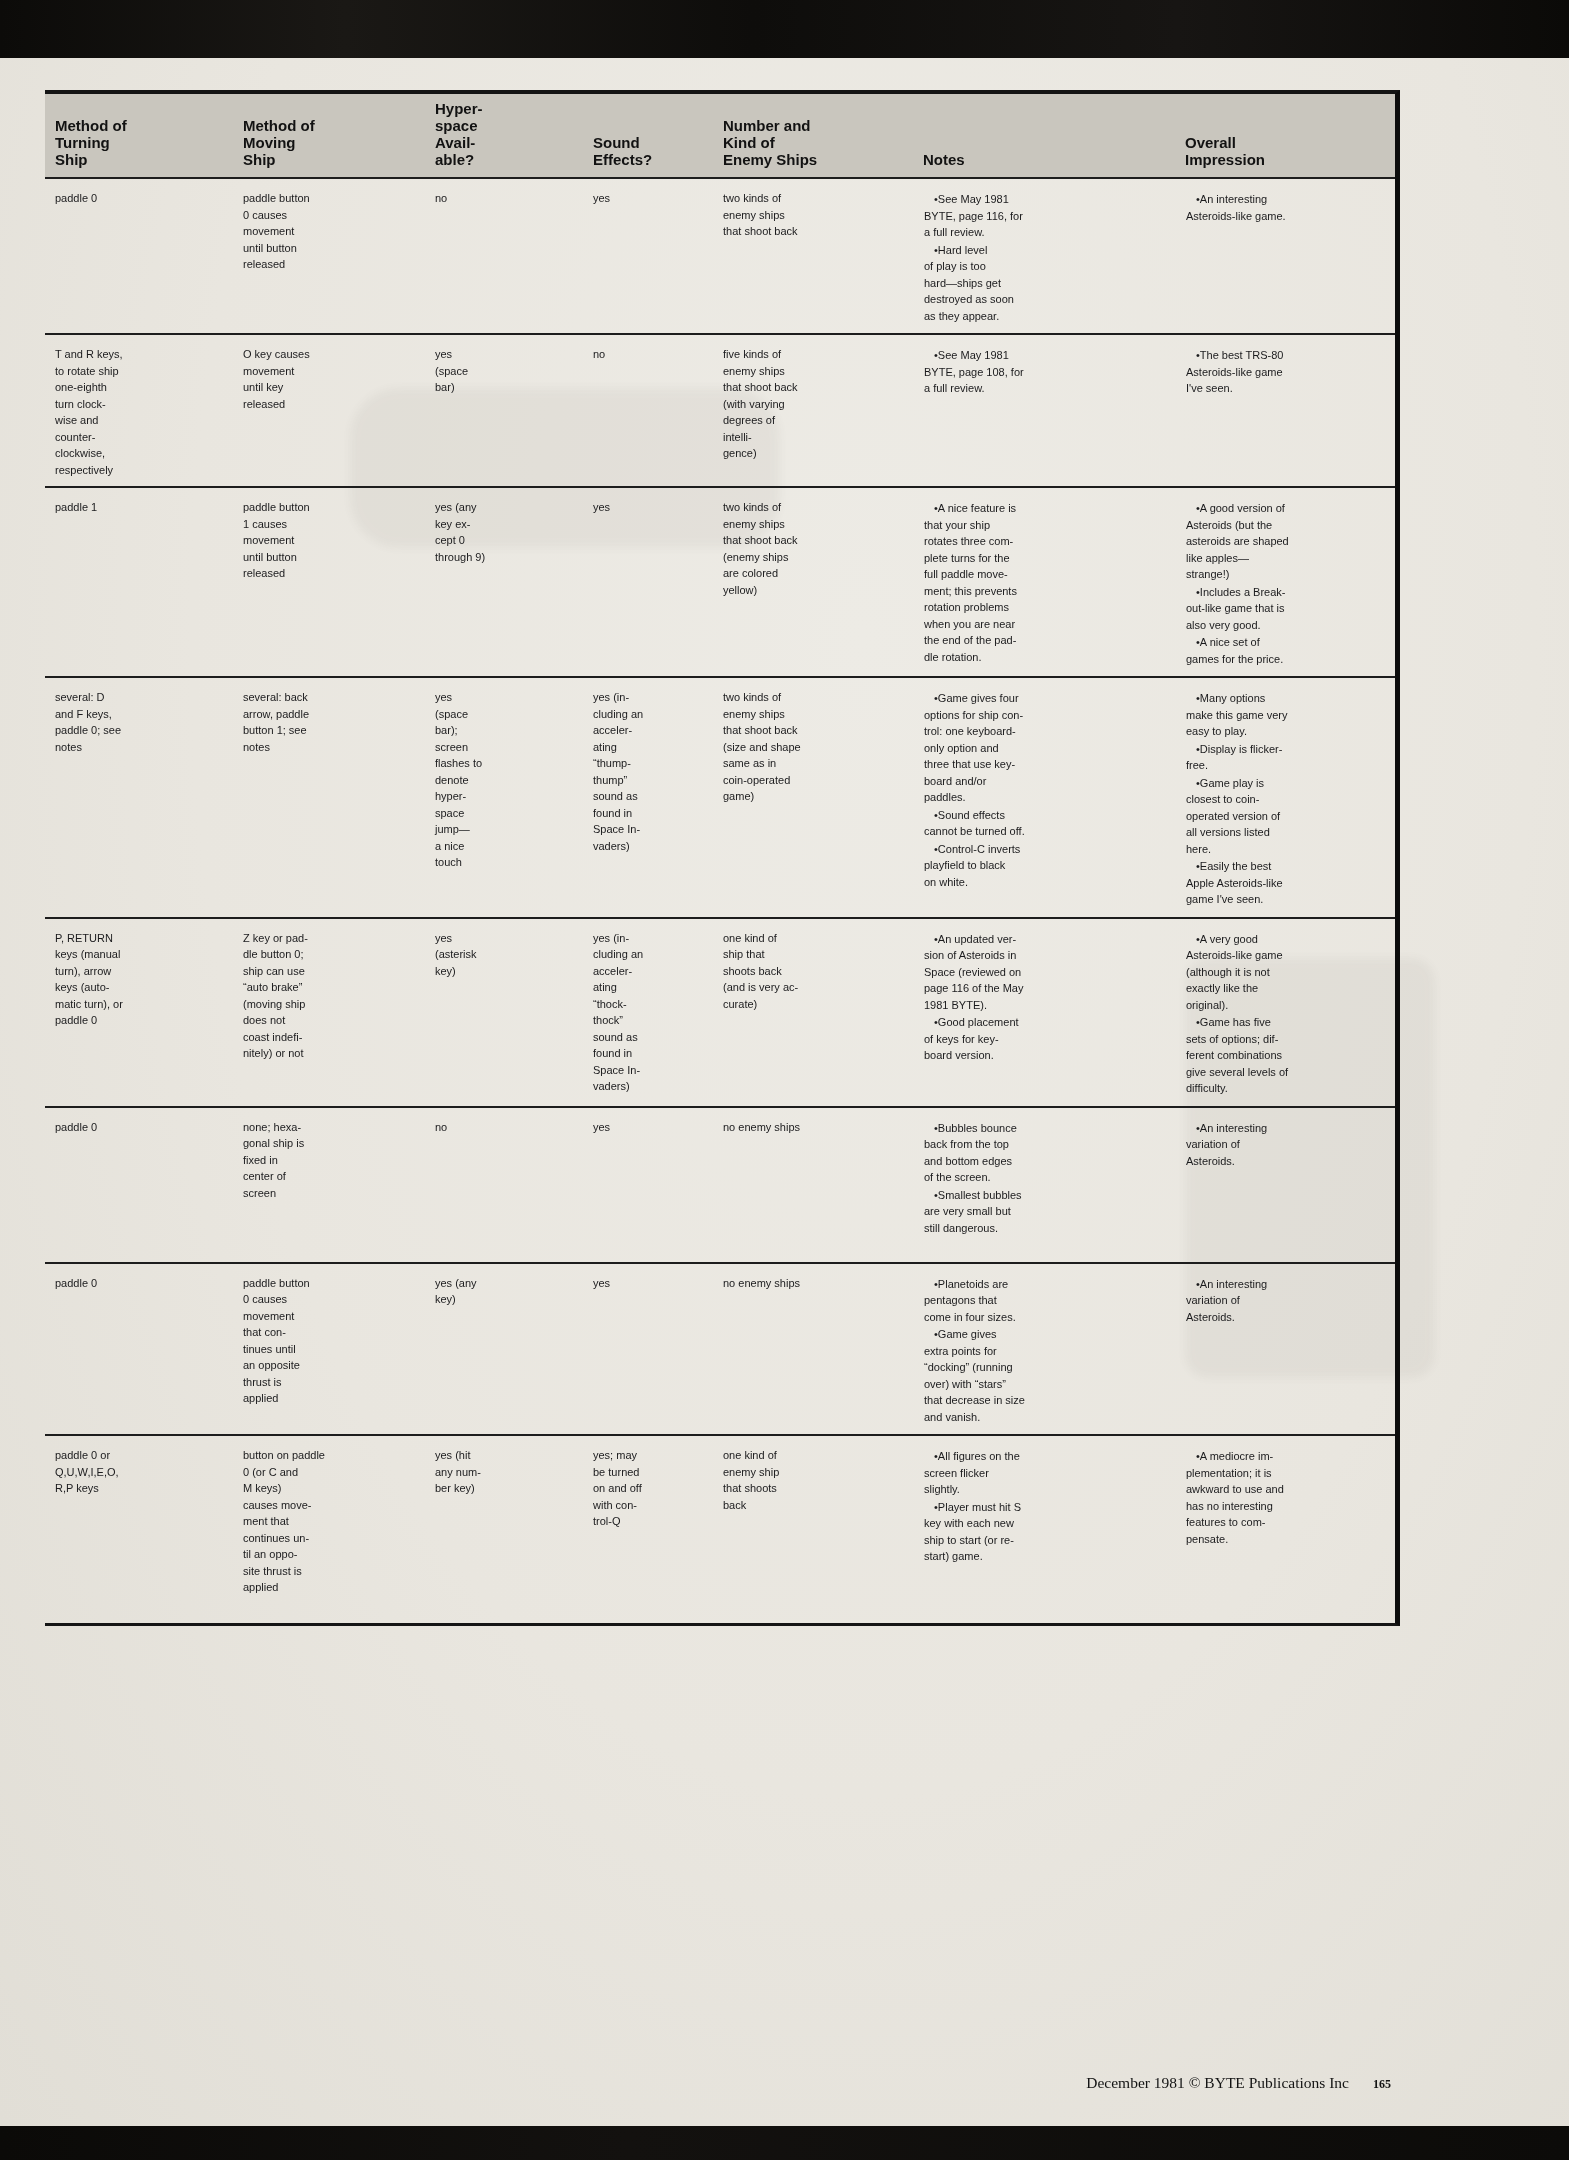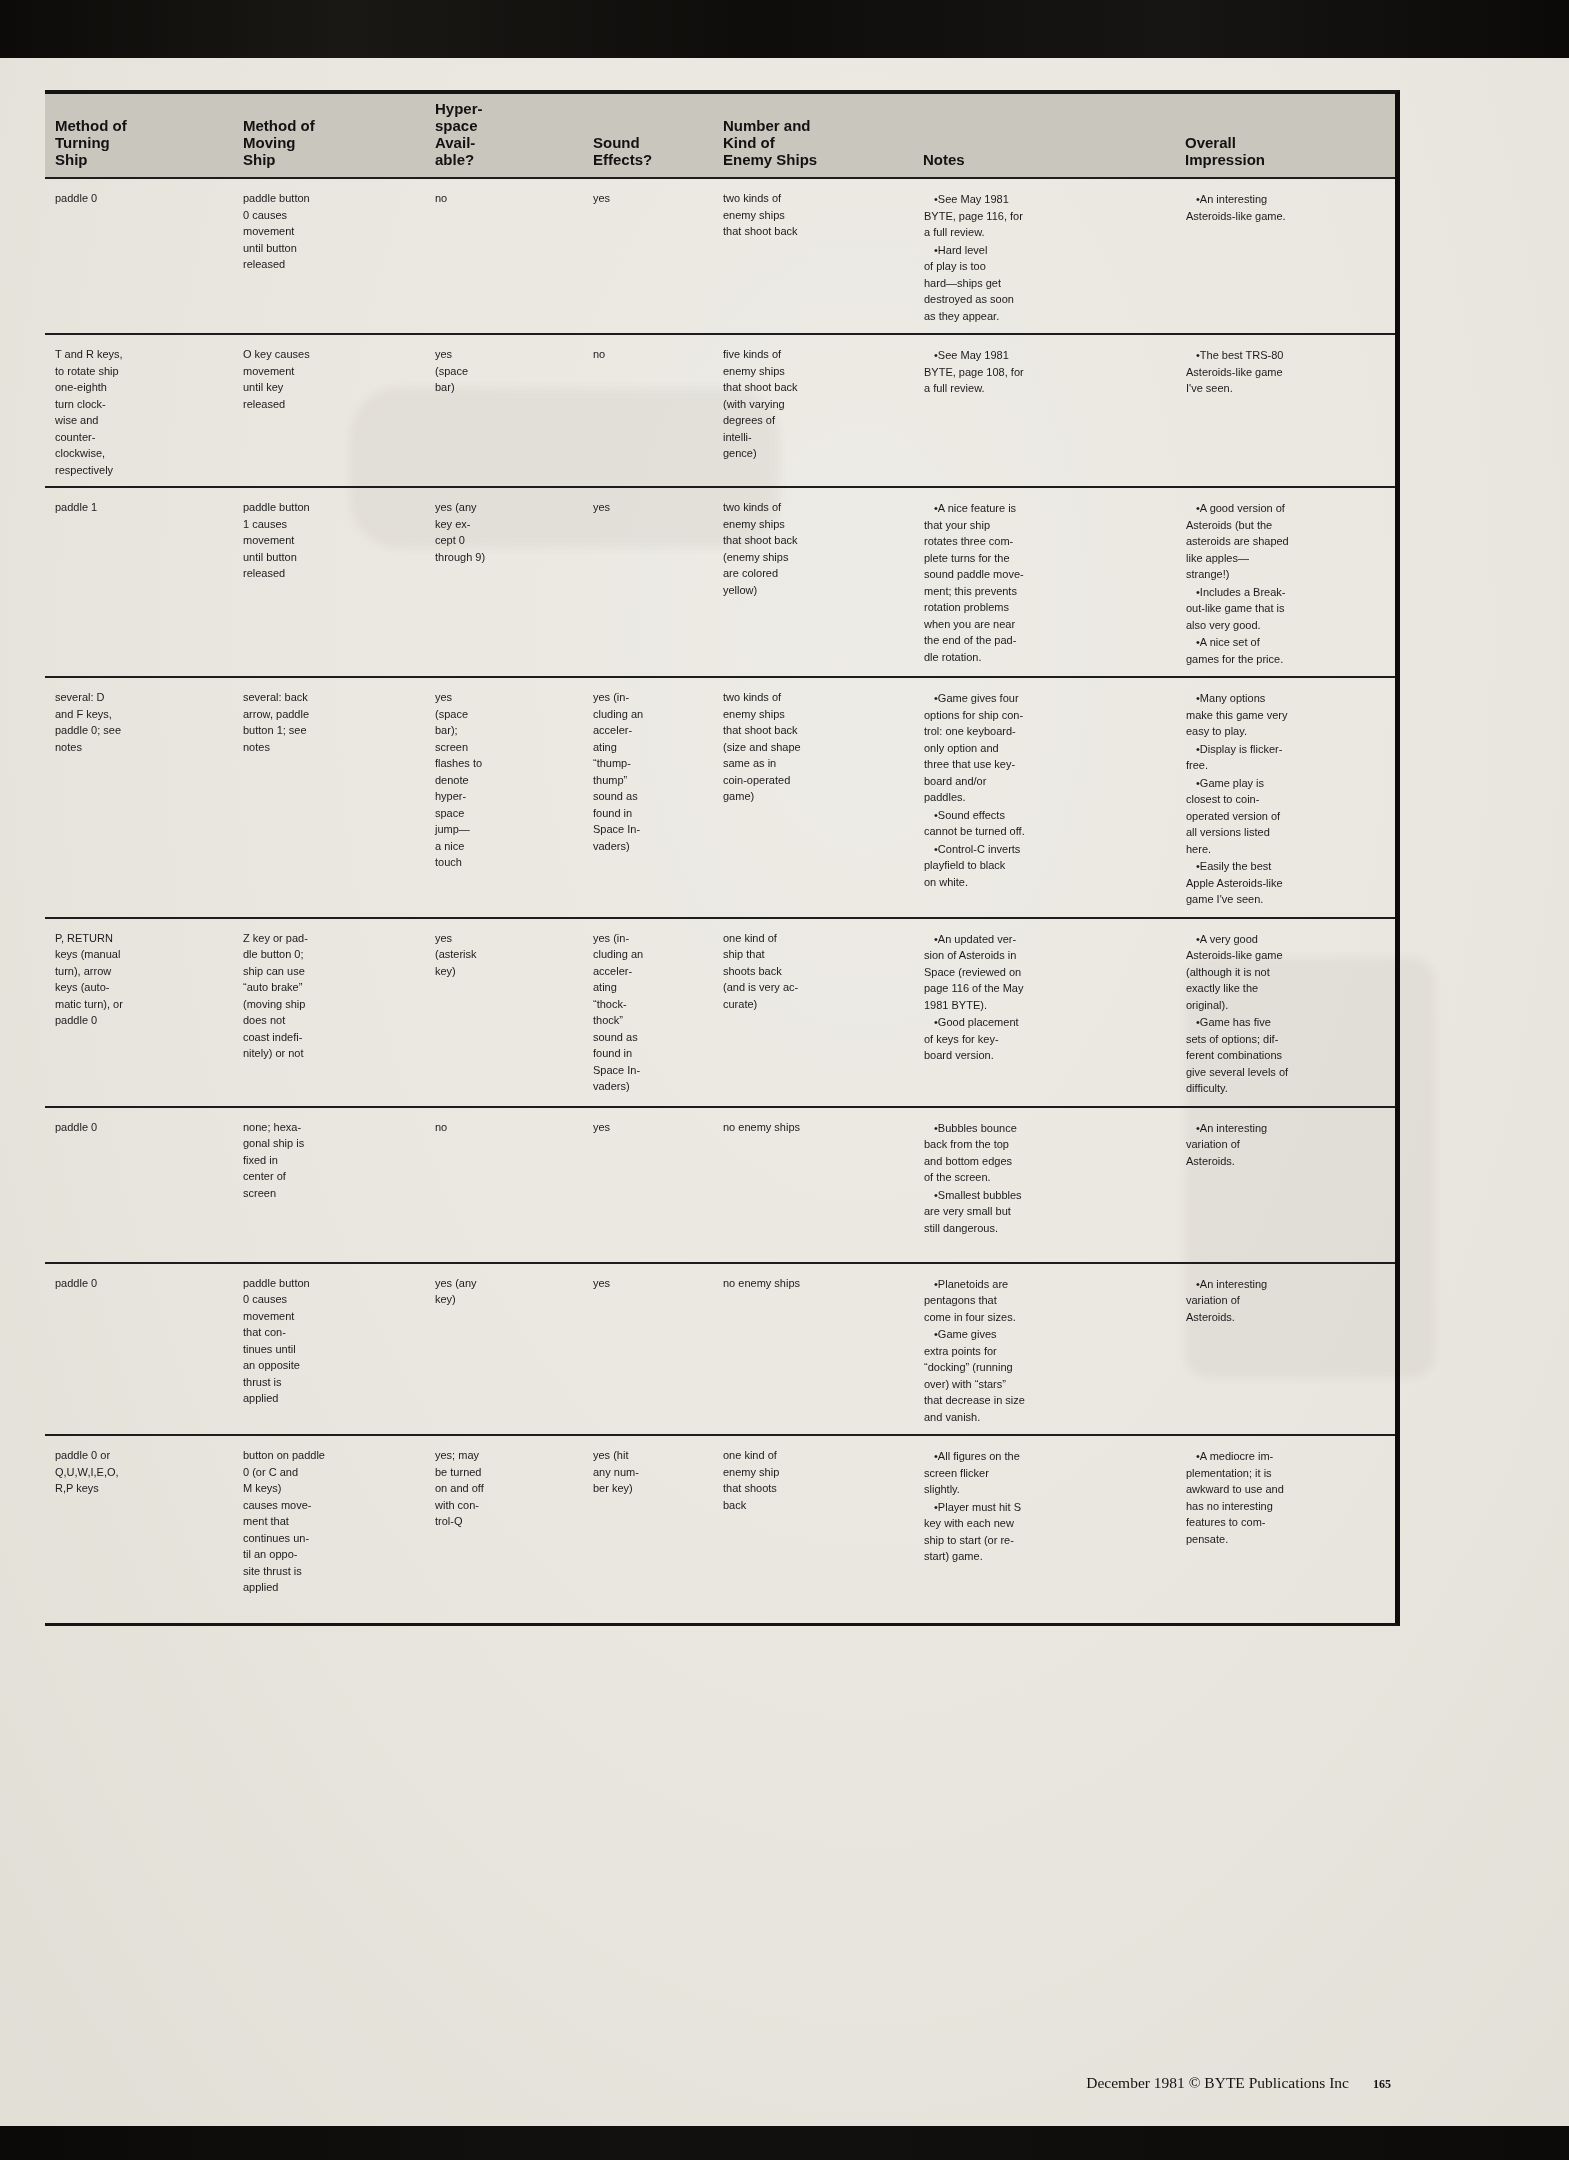--- a/index.html
+++ b/index.html
@@ -187,21 +187,21 @@
           <div class="cell c4">two kinds of
 enemy ships
 that shoot back
 (enemy ships
 are colored
 yellow)</div>
           <div class="cell c5 bullets"><p>•A nice feature is
 that your ship
 rotates three com-
 plete turns for the
-sound paddle move-
+full paddle move-
 ment; this prevents
 rotation problems
 when you are near
 the end of the pad-
 dle rotation.</p></div>
           <div class="cell c6 bullets"><p>•A good version of
 Asteroids (but the
 asteroids are shaped
 like apples—
 strange!)</p><p>•Includes a Break-
@@ -369,28 +369,28 @@
 R,P keys</div>
           <div class="cell c1">button on paddle
 0 (or C and
 M keys)
 causes move-
 ment that
 continues un-
 til an oppo-
 site thrust is
 applied</div>
+          <div class="cell c2">yes (hit
+any num-
+ber key)</div>
           <div class="cell c3">yes; may
 be turned
 on and off
 with con-
 trol-Q</div>
-          <div class="cell c2">yes (hit
-any num-
-ber key)</div>
           <div class="cell c4">one kind of
 enemy ship
 that shoots
 back</div>
           <div class="cell c5 bullets"><p>•All figures on the
 screen flicker
 slightly.</p><p>•Player must hit S
 key with each new
 ship to start (or re-
 start) game.</p></div>

